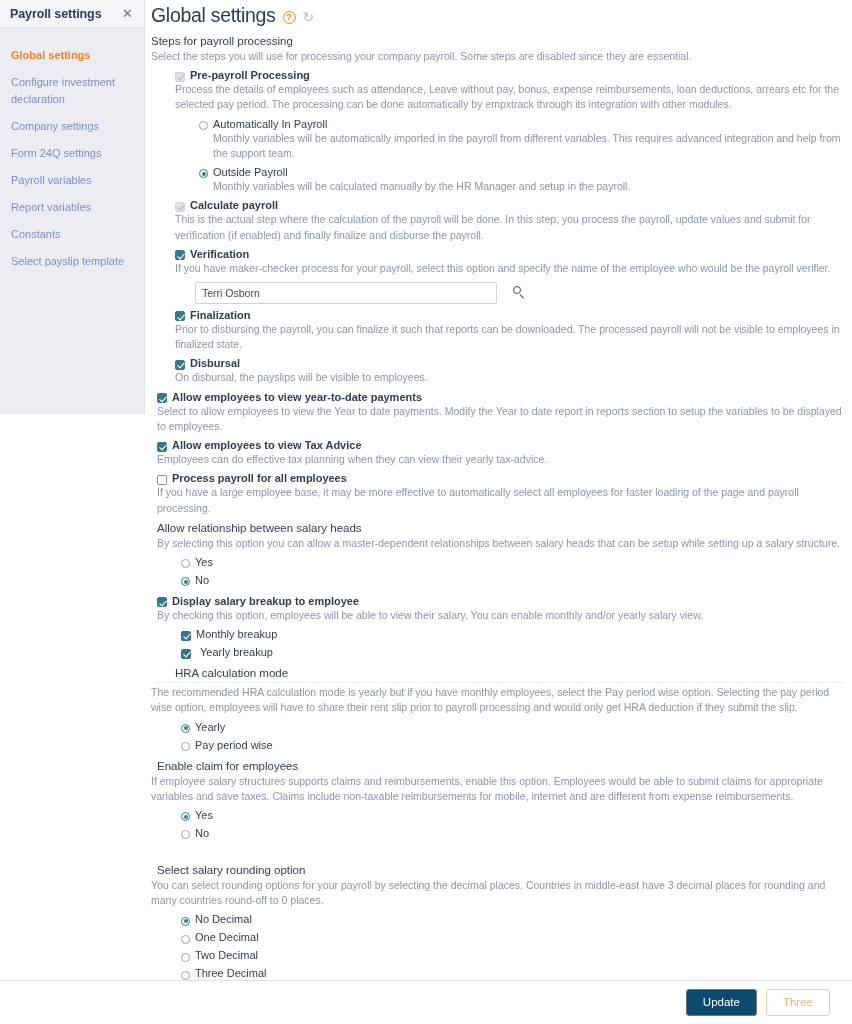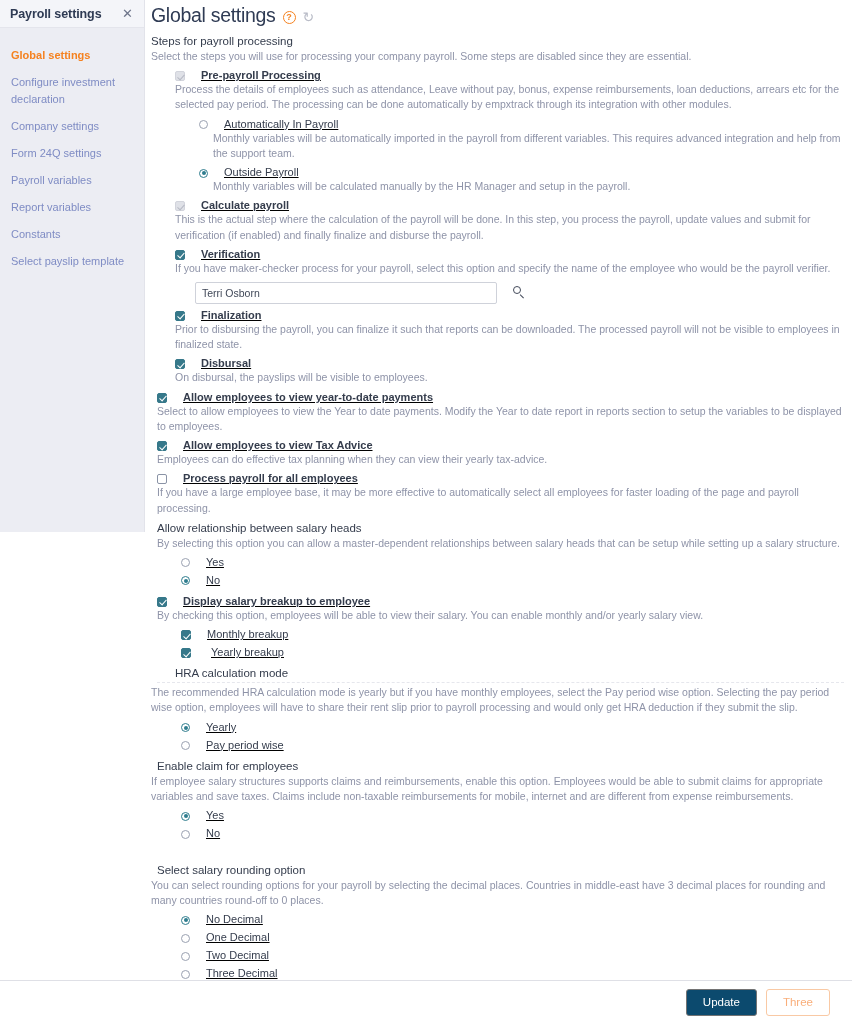--- a/index.html
+++ b/index.html
@@ -13,21 +13,21 @@
   #app {
     position: relative;
     width: 852px; height: 1024px;
     background: #ffffff;
   }
 
   
   .sidebar {
     position: absolute;
     left: 0; top: 0;
-    width: 145px; height: 532px;
+    width: 145px; height: 414px;
     background: #ecedf3;
     border-right: 1px solid #e2e3ea;
   }
   .sidebar-header {
     height: 28px;
     display: flex; align-items: center;
     padding: 0 8px 0 10px;
     background: #f4f5f9;
     border-bottom: 1px solid #e4e5ec;
   }
@@ -110,24 +110,23 @@
     line-height: 1.45;
   }
 
   .grp { padding-left: 24px; }
   .grp3 { padding-left: 24px; }
   .root { padding-left: 6px; }
 
   
   .row {
     display: flex;
-    align-items: flex-start;
-    gap: 16px;
+    align-items: center;
+    gap: 5px;
     margin-top: 5px;
-    text-decoration: underline;
   }
   .row .lbl {
     font-size: 11px;
     color: #343c4c;
     font-weight: bold;
     line-height: 13px;
   }
   .row.plain .lbl { font-weight: normal; }
 
   .cb {

